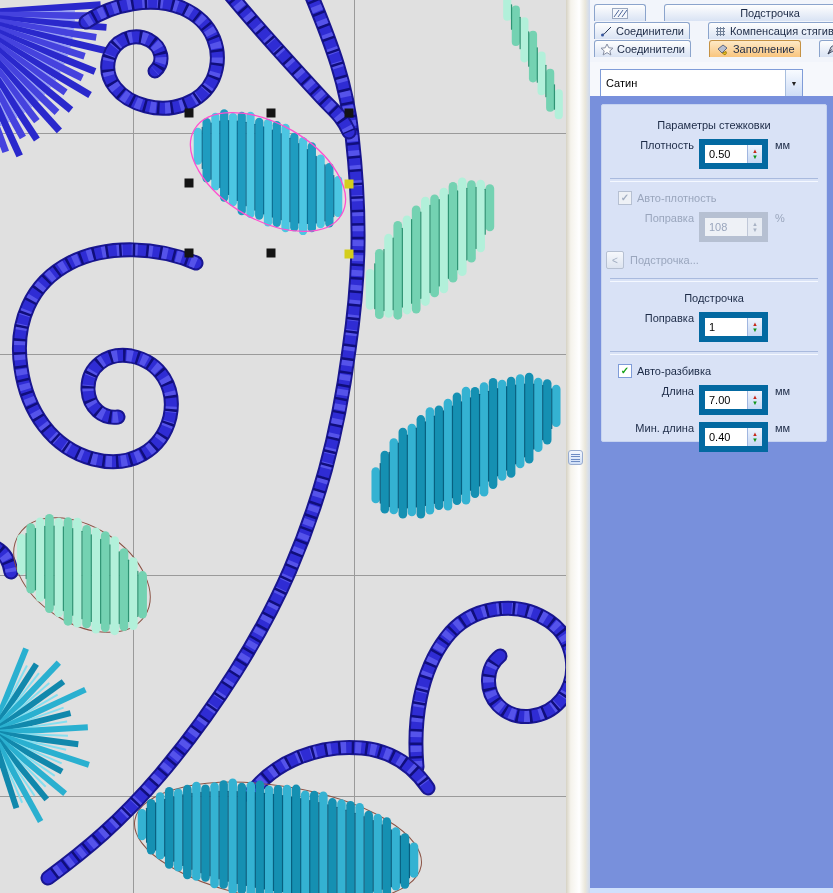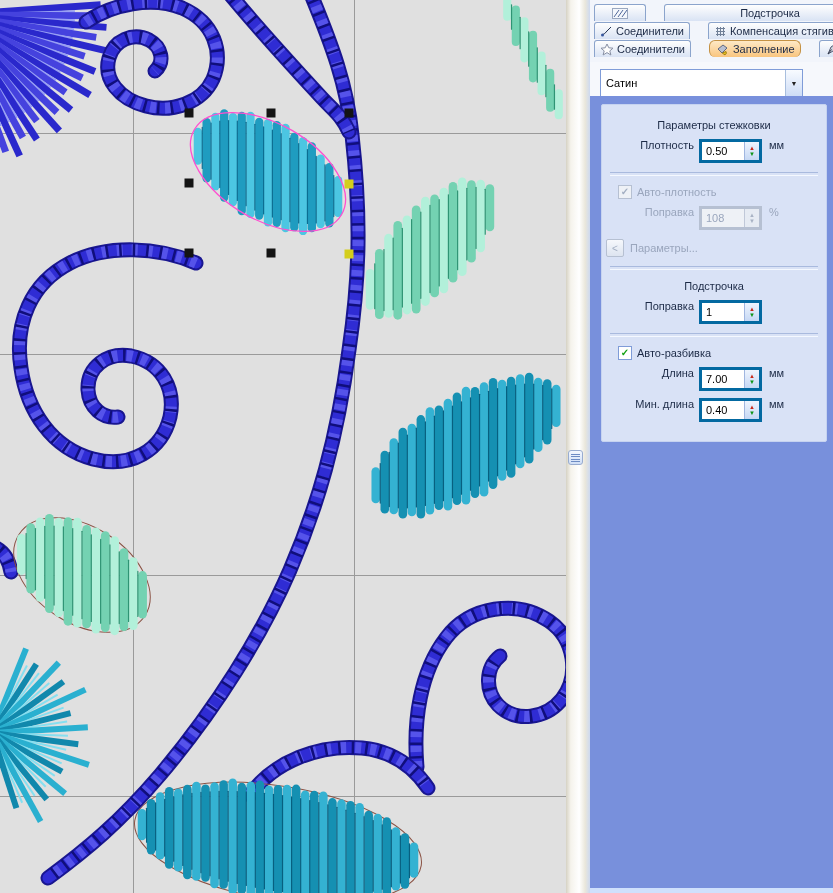--- a/index.html
+++ b/index.html
@@ -16,37 +16,37 @@
     display:flex;flex-direction:column;justify-content:center;gap:2px;padding:3px 2px;box-sizing:border-box;}
   #grip i{display:block;height:1px;background:#6e8cc4;}
   
   #panel{position:absolute;left:590px;top:0;width:243px;height:893px;background:#7890dc;}
   #tabs-area{position:absolute;top:0;left:0;width:243px;height:62px;background:#f2f5fb;}
   .trow{position:absolute;left:4px;display:flex;white-space:nowrap;overflow:hidden;width:239px;gap:16px;}
   .r1{top:4px;}.r2{top:22px;}.r3{top:40px;}
   .tab{height:16px;display:flex;align-items:center;gap:3px;padding:0 5px;flex:none;
     border:1px solid #8ba4cc;border-bottom:none;border-radius:3px 3px 0 0;
     background:linear-gradient(#fefefe,#d9e3f4);color:#1c2a46;margin-right:2px;}
-  .tab.active{background:linear-gradient(#fee9c6,#f9c57e);border-color:#c59244;border-radius:6px;}
+  .tab.active{background:linear-gradient(#fee9c6,#f9c57e);border-color:#c59244;}
   .ticon{display:flex;align-items:center;}
   #combo-row{position:absolute;top:62px;left:0;width:243px;height:34px;background:#f6f8fc;
     border-bottom:1px solid #b6c6e8;}
   #stitch-combo{position:absolute;left:10px;top:7px;width:203px;height:28px;border:1px solid #7f9cd8;
     background:#fff;display:flex;align-items:center;box-sizing:border-box;}
   #stitch-combo .cval{padding-left:5px;flex:1;color:#000;}
   .cbtn{width:16px;align-self:stretch;border-left:1px solid #a8bede;
     background:linear-gradient(#f8fbff,#cddcf6);display:flex;align-items:center;justify-content:center;
     font-size:7px;color:#222;}
   #blue-area{position:absolute;top:96px;left:0;width:243px;height:792px;background:#7890dc;}
   #card{position:absolute;top:8px;left:11px;width:226px;height:338px;background:#d9e2f6;
     border:1px solid #c6d3f0;border-radius:2px;box-sizing:border-box;color:#1c2a46;padding-top:4px;}
   .gtitle{text-align:center;margin:10px 15px 8px;}
   .frow{display:flex;margin:7px 0;}
   .lbl{width:92px;text-align:right;margin-right:5px;}
-  .field{display:inline-flex;height:18px;border:3px solid #0369a1;background:#fff;align-items:stretch;}
+  .field{display:inline-flex;height:18px;border:6px solid #0369a1;background:#fff;align-items:stretch;}
   .field input{width:38px;border:none;outline:none;font-size:11px;font-family:inherit;
     padding:0 0 0 4px;background:transparent;color:#000;}
   .spin{width:14px;display:flex;flex-direction:column;align-items:center;justify-content:center;
     background:linear-gradient(#eef4fe,#c6d8f4);border-left:1px solid #a0b6e0;font-size:6px;line-height:6px;}
   .spin b{font-weight:normal;}
   .spin .up{color:#c62818;}.spin .dn{color:#0e9418;}
   .unit{margin-left:7px;}
   .sep{height:2px;border-top:1px solid #a9bade;border-bottom:1px solid #f4f8ff;margin:9px 8px;}
   .chkrow{display:flex;align-items:center;margin:7px 0 7px 16px;gap:5px;}
   .chk{width:12px;height:12px;border:1px solid #7f9cd8;background:#fff;font-size:10px;line-height:11px;
@@ -496,21 +496,21 @@
             <span class="spin dis">
                 <b class="up">▲</b>
                 <b class="dn">▼</b>
               </span>
           </span>
           <span class="unit">%</span>
         </div>
 
         <div class="btnrow disabled">
           <span class="sqbtn">&lt;</span>
-          <span class="dlbl">Параметры...</span>
+          <span class="dlbl">Подстрочка...</span>
         </div>
 
         <div class="sep"></div>
 
         <div class="gtitle">Подстрочка</div>
 
         <div class="frow">
           <span class="lbl">Поправка</span>
           <span class="field">
             <input value="1" style="">

